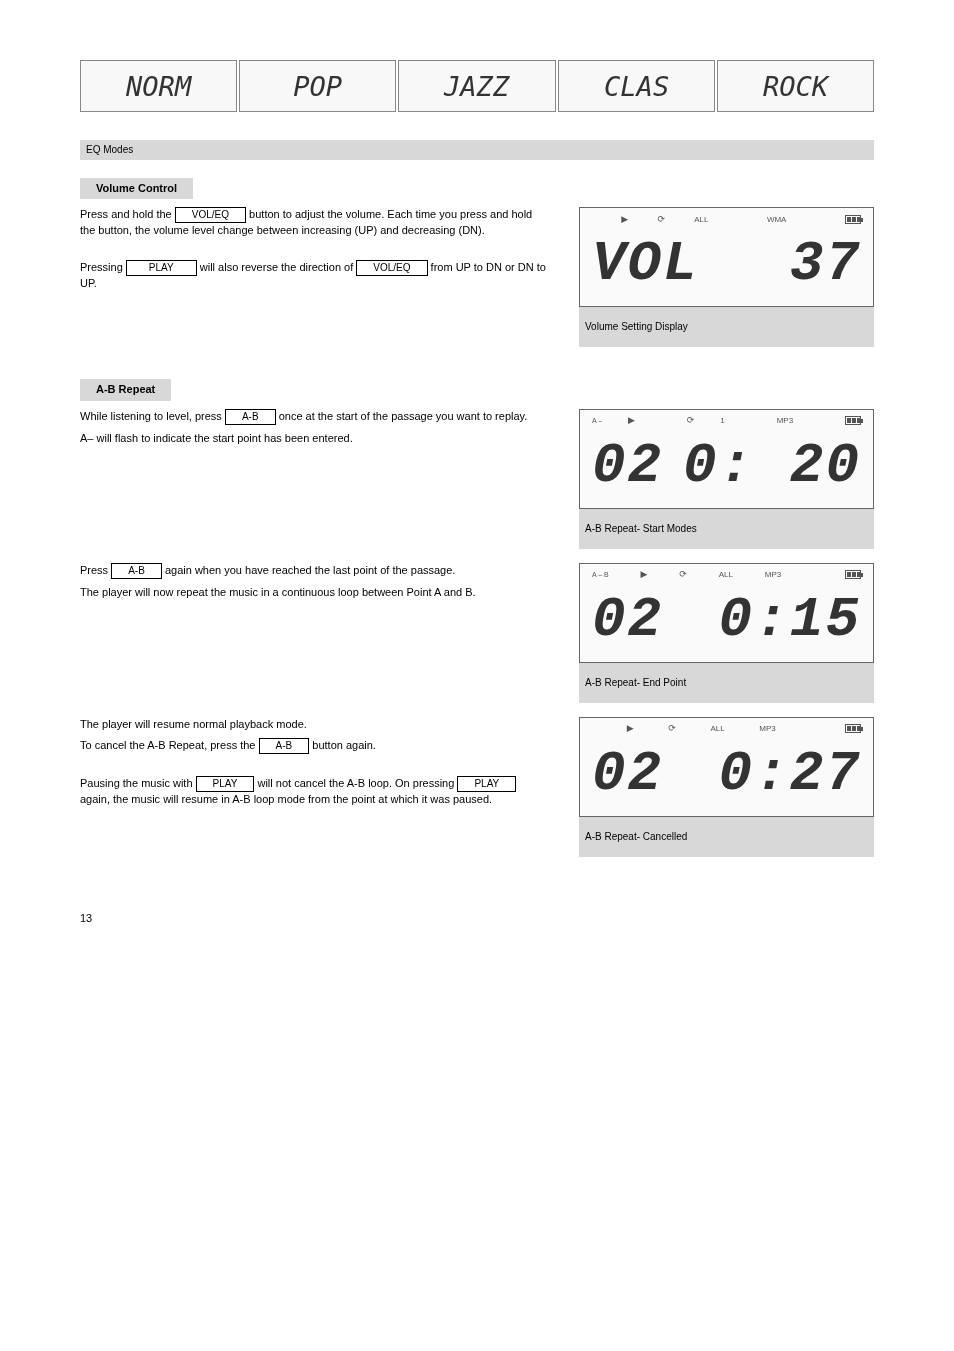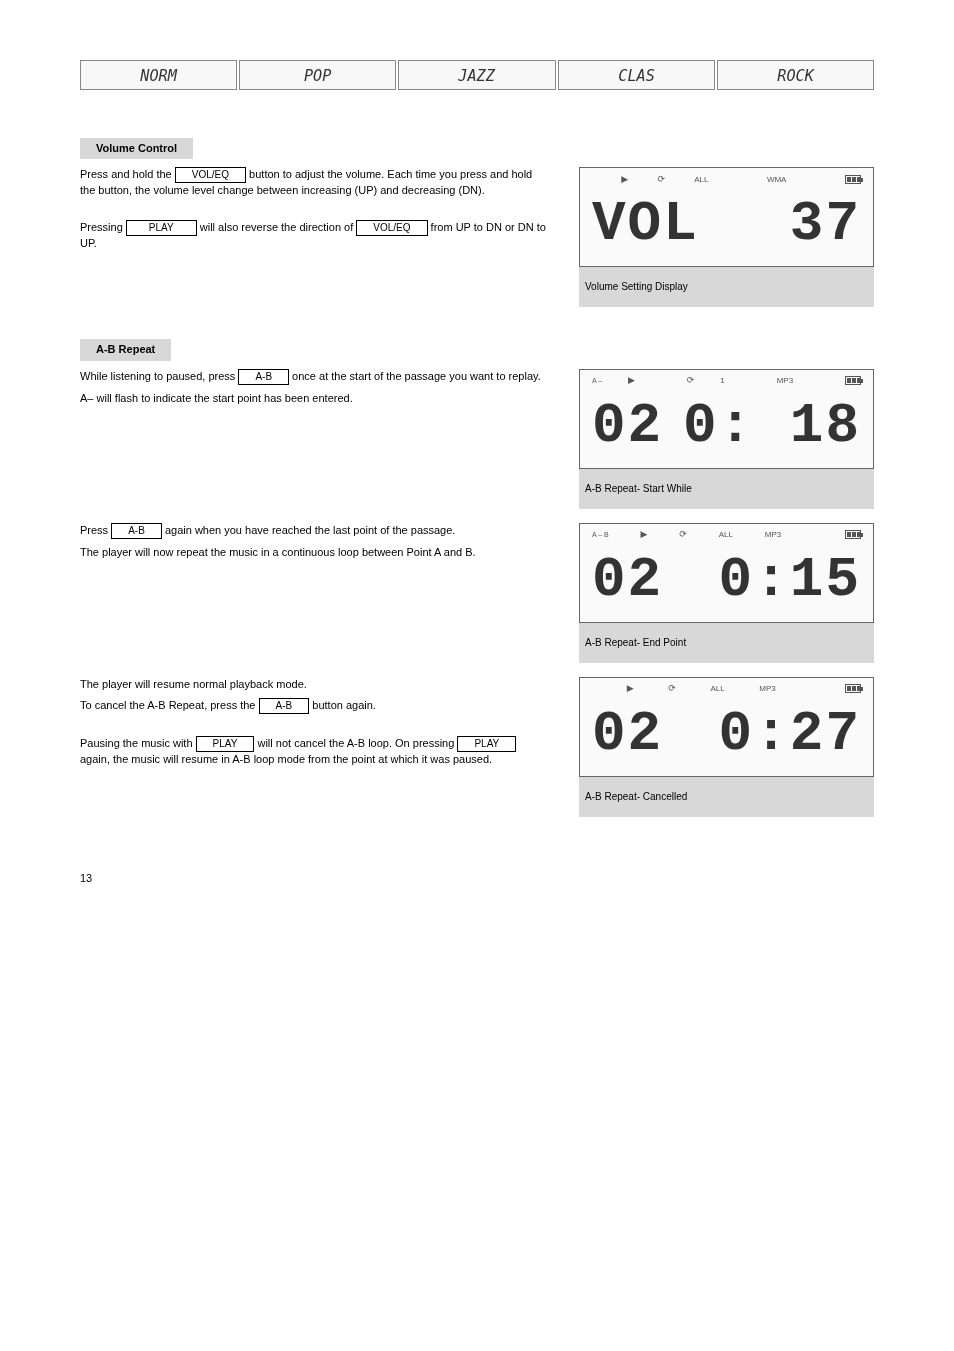--- a/index.html
+++ b/index.html
@@ -1,33 +1,33 @@
 <!DOCTYPE html>
 <html><head>
   <meta charset="utf-8">
   <style>
     * { margin: 0; padding: 0; box-sizing: border-box; }
     body { font-family: Arial, sans-serif; font-size: 11px; color: #000; background: #fff; width: 954px; padding: 60px 80px; line-height: 1.4; }
     .content { position: relative; }
     .eq-row { display: flex; gap: 2px; margin-bottom: 30px; }
-    .eq-cell { flex: 1; border: 1px solid #888; height: 30px; display: flex; align-items: flex-start; justify-content: center; background: #f8f8f8; }
+    .eq-cell { flex: 1; border: 1px solid #888; height: 52px; display: flex; align-items: flex-start; justify-content: center; background: #f8f8f8; }
     .eq-cell svg { width: 100%; height: 100%; }
     .caption { background: #d8d8d8; padding: 3px 6px; font-size: 10px; width: 100%; margin-top: -2px; }
     .section-title { font-weight: bold; font-size: 11px; background: #d8d8d8; padding: 3px 16px; display: inline-block; margin-bottom: 8px; margin-top: 18px; }
     .two-col { display: flex; gap: 30px; align-items: flex-start; justify-content: center; }
     .left-col { flex: 1.15; }
     .right-col { width: 295px; }
     .para { margin-bottom: 6px; }
     .btn-label { display: inline-block; border: 1px solid #000; padding: 1px 16px; font-size: 10px; vertical-align: baseline; line-height: 1.2; }
     .btn-label.wide { padding: 1px 22px; }
     .lcd { border: 1px solid #666; background: #fafafa; margin-bottom: 0; height: 100px; padding: 4px 8px; display: flex; flex-direction: column; }
     .lcd-top { display: flex; justify-content: space-between; align-items: center; font-size: 8px; color: #555; height: 14px; padding: 0 4px; }
     .lcd-top .ico { font-size: 9px; }
     .lcd-main { font-family: 'Courier New', monospace; font-size: 56px; letter-spacing: 2px; color: #333; display: flex; justify-content: space-between; align-items: center; flex: 1; font-weight: 600; line-height: 1; padding: 0 4px; }
-    .lcd-main span { }
+    .lcd-main span { font-style: italic; }
     .lcd-caption { background: #d8d8d8; font-size: 10px; padding: 13px 6px; margin-bottom: 14px; }
     .page-num { text-align: left; margin-top: 40px; font-size: 11px; }
     .bat { display: inline-block; width: 16px; height: 9px; border: 1px solid #555; position: relative; }
     .bat::after { content: ''; position: absolute; right: -3px; top: 2px; width: 2px; height: 4px; background: #555; }
     .bat::before { content: ''; position: absolute; left: 1px; top: 1px; bottom: 1px; width: 4px; background: #555; box-shadow: 5px 0 0 #555, 10px 0 0 #555; }
   </style>
 </head>
 <body>
 
 <div class="content">
@@ -52,20 +52,21 @@
         <svg viewBox="0 0 140 48">
           <text x="70" y="34" font-size="26" font-style="italic" font-family="monospace" text-anchor="middle" fill="#333">CLAS</text>
         </svg>
       </div>
     <div class="eq-cell">
         <svg viewBox="0 0 140 48">
           <text x="70" y="34" font-size="26" font-style="italic" font-family="monospace" text-anchor="middle" fill="#333">ROCK</text>
         </svg>
       </div>
   </div>
+  <div class="caption">EQ Modes</div>
 
   
   <div class="section-title">Volume Control</div>
   <div class="two-col">
     <div class="left-col">
       <p class="para">
         <span>Press and hold the </span>
         <span class="btn-label">VOL/EQ</span>
         <span> button to adjust the volume. Each time you press and hold the button, the volume level change between increasing (UP) and decreasing (DN).</span>
       </p>
@@ -97,45 +98,45 @@
       </div>
       <div class="lcd-caption">Volume Setting Display</div>
     </div>
   </div>
 
   
   <div class="section-title">A-B Repeat</div>
   <div class="two-col">
     <div class="left-col">
       <p class="para">
-        <span>While listening to paused, press </span>
+        <span>While listening to level, press </span>
         <span class="btn-label">A-B</span>
         <span> once at the start of the passage you want to replay.</span>
       </p>
       <p class="para">A– will flash to indicate the start point has been entered.</p>
     </div>
     <div class="right-col">
       <div class="lcd">
         <div class="lcd-top">
           <span style="font-size:7px">A –</span>
           <span class="ico">▶</span>
           <span></span>
           <span class="ico">⟳</span>
           <span>1</span>
           <span></span>
           <span>MP3</span>
           <span></span>
           <span class="bat"></span>
         </div>
         <div class="lcd-main">
           <span>02</span>
-          <span>0: 18</span>
-        </div>
-      </div>
-      <div class="lcd-caption">A-B Repeat- Start While</div>
+          <span>0: 20</span>
+        </div>
+      </div>
+      <div class="lcd-caption">A-B Repeat- Start Modes</div>
     </div>
   </div>
 
   <div class="two-col">
     <div class="left-col">
       <p class="para">
         <span>Press </span>
         <span class="btn-label">A-B</span>
         <span> again when you have reached the last point of the passage.</span>
       </p>

